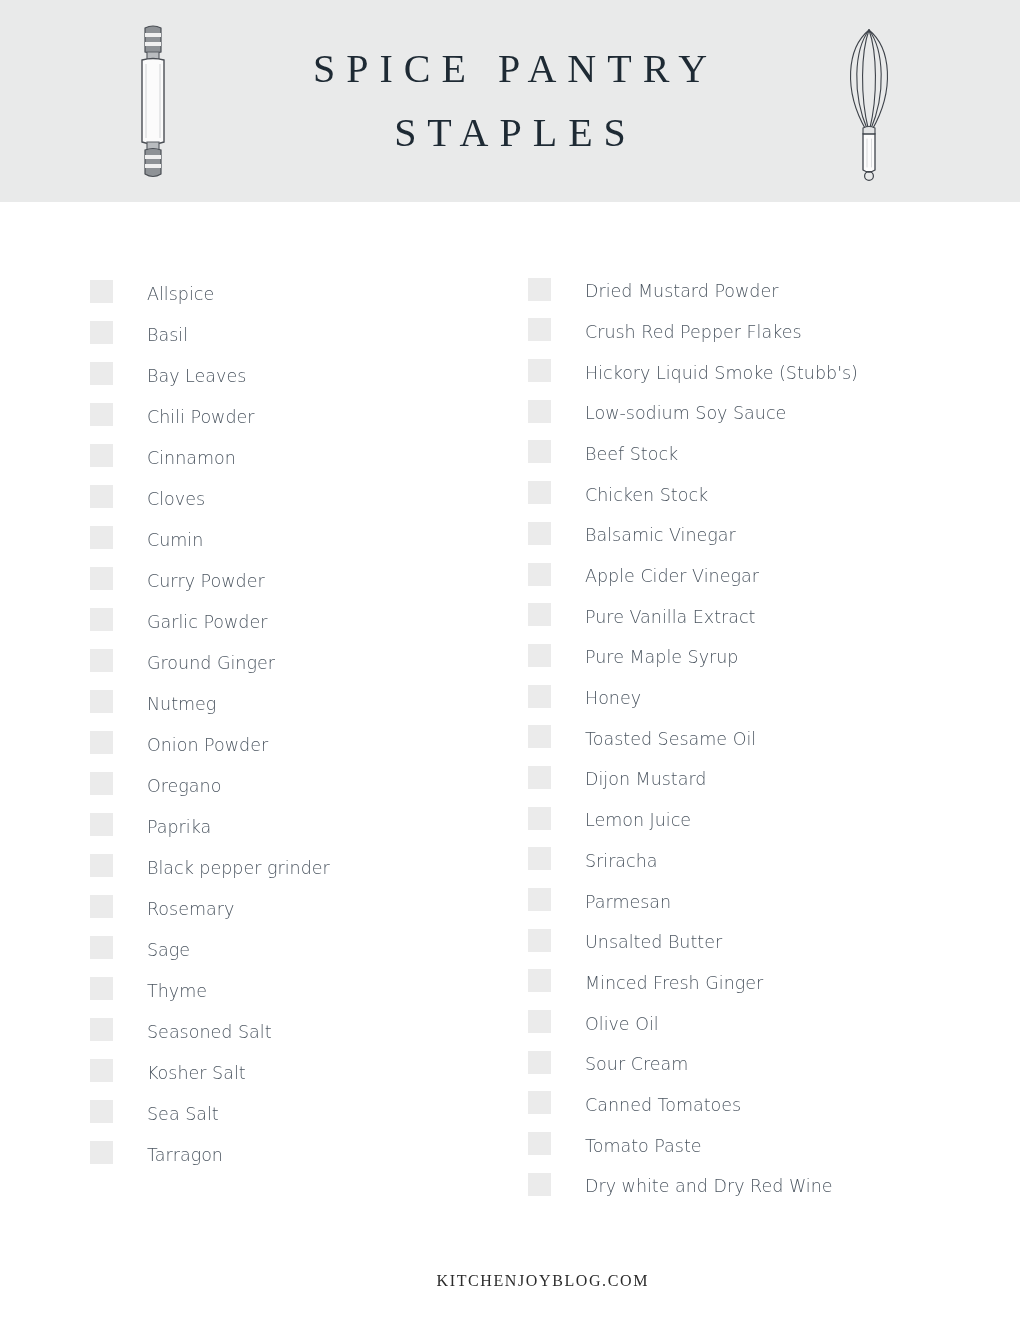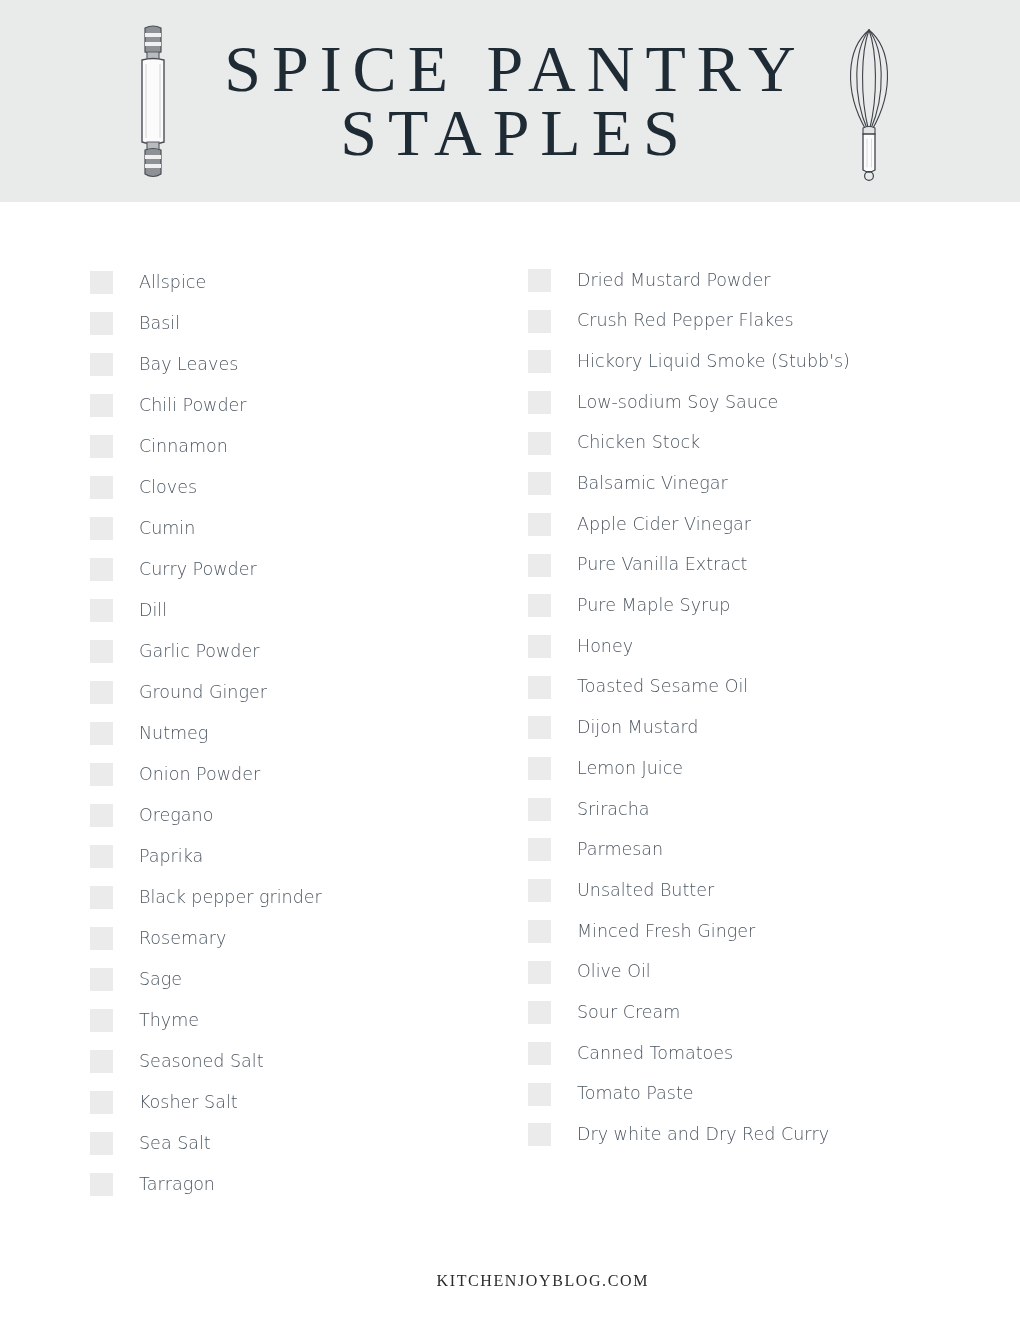--- a/index.html
+++ b/index.html
@@ -31,21 +31,21 @@
     background: #e9eaea;
     display: flex;
     align-items: center;
     justify-content: center;
   }
 
   .header-title {
     text-align: center;
     color: #1e2a34;
     font-family: "Liberation Serif", serif;
-    font-size: 66px;
+    font-size: 40px;
     line-height: 64px;
     letter-spacing: 11px;
     font-weight: 400;
     text-indent: 11px;
     width: 640px;
     margin: 0;
     padding: 0;
   }
   .header-title .line {
     display: block;
@@ -79,22 +79,23 @@
 
   .col {
     position: absolute;
     top: 0;
   }
   .col-left  { left: 90px;  width: 420px; }
   .col-right { left: 528px; top: -2px; width: 440px; }
 
   .row {
     display: flex;
-    align-items: center;
+    align-items: flex-end;
     height: 41px;
+    gap: 8px;
   }
   .col-right .row { height: 40.7px; }
 
   .checkbox {
     width: 23px;
     height: 23px;
     background: #ebebeb;
     flex: 0 0 23px;
     border: none;
   }
@@ -214,24 +215,20 @@
         <div class="row">
           <span class="checkbox"></span>
           <span class="item-label">Cumin</span>
         </div>
         <div class="row">
           <span class="checkbox"></span>
           <span class="item-label">Curry Powder</span>
         </div>
         <div class="row">
           <span class="checkbox"></span>
-          <span class="item-label">Dill</span>
-        </div>
-        <div class="row">
-          <span class="checkbox"></span>
           <span class="item-label">Garlic Powder</span>
         </div>
         <div class="row">
           <span class="checkbox"></span>
           <span class="item-label">Ground Ginger</span>
         </div>
         <div class="row">
           <span class="checkbox"></span>
           <span class="item-label">Nutmeg</span>
         </div>
@@ -292,20 +289,24 @@
         <div class="row">
           <span class="checkbox"></span>
           <span class="item-label">Hickory Liquid Smoke (Stubb's)</span>
         </div>
         <div class="row">
           <span class="checkbox"></span>
           <span class="item-label">Low-sodium Soy Sauce</span>
         </div>
         <div class="row">
           <span class="checkbox"></span>
+          <span class="item-label">Beef Stock</span>
+        </div>
+        <div class="row">
+          <span class="checkbox"></span>
           <span class="item-label">Chicken Stock</span>
         </div>
         <div class="row">
           <span class="checkbox"></span>
           <span class="item-label">Balsamic Vinegar</span>
         </div>
         <div class="row">
           <span class="checkbox"></span>
           <span class="item-label">Apple Cider Vinegar</span>
         </div>
@@ -360,21 +361,21 @@
         <div class="row">
           <span class="checkbox"></span>
           <span class="item-label">Canned Tomatoes</span>
         </div>
         <div class="row">
           <span class="checkbox"></span>
           <span class="item-label">Tomato Paste</span>
         </div>
         <div class="row">
           <span class="checkbox"></span>
-          <span class="item-label">Dry white and Dry Red Curry</span>
+          <span class="item-label">Dry white and Dry Red Wine</span>
         </div>
       </div>
   </div>
 
   <div class="footer">
     <span class="footer-text">KITCHENJOYBLOG.COM</span>
   </div>
 
 </div>
 

